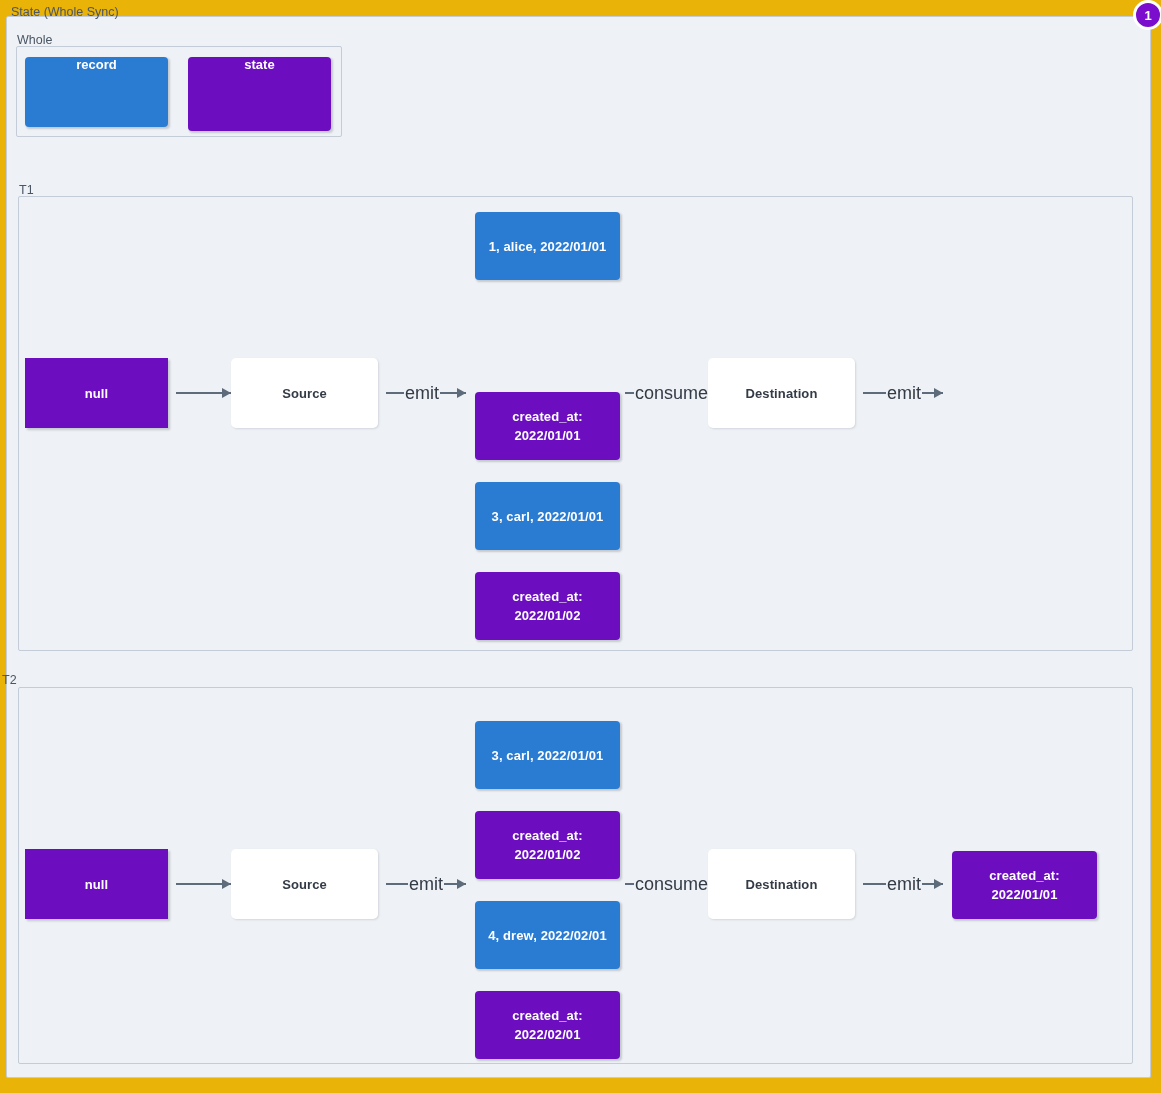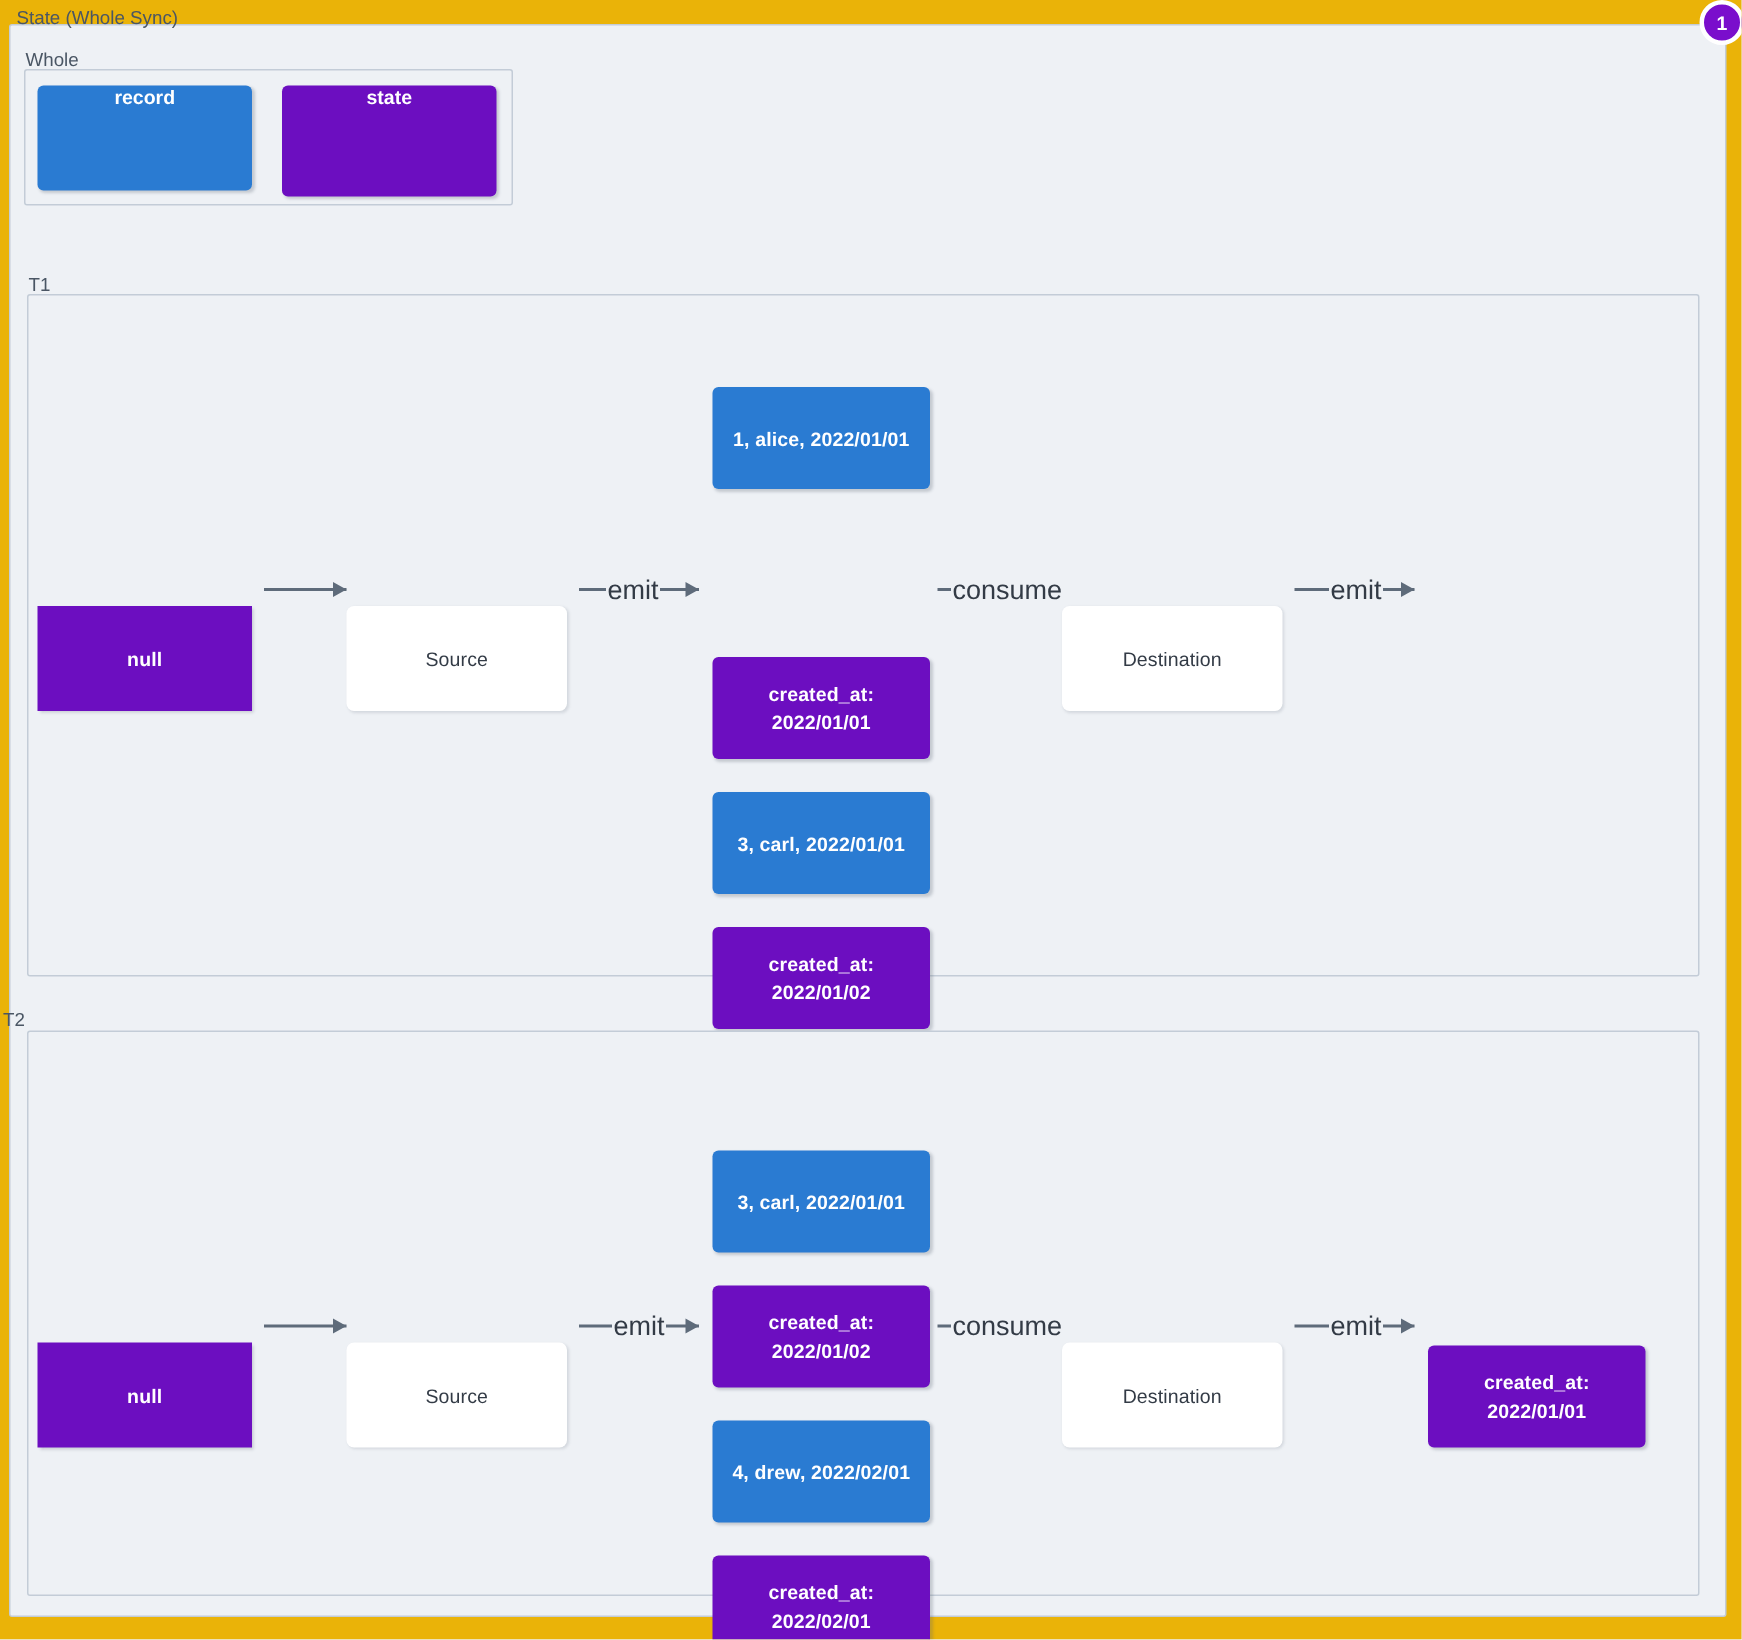--- a/index.html
+++ b/index.html
@@ -75,40 +75,39 @@
     position: absolute;
     box-sizing: border-box;
     display: flex;
     align-items: center;
     justify-content: center;
     text-align: center;
     font-size: 13px;
     line-height: 19px;
     letter-spacing: 0.1px;
     box-shadow: 1.5px 1.5px 2px rgba(90,100,115,0.28);
-    margin-top: 46px;
   }
   .node.record {
     background: #2a7bd2;
     color: #ffffff;
     border-radius: 4px;
     font-weight: bold;
   }
   .node.state {
     background: #6c0ec0;
     color: #ffffff;
     border-radius: 0px;
     font-weight: bold;
   }
   .node.state.rounded { border-radius: 4px; }
   .node.plain {
     background: #ffffff;
     color: #333b46;
     border-radius: 5px;
-    font-weight: normal;
+    font-weight: bold;
     box-shadow: 1px 1px 2px rgba(90,100,115,0.18);
   }
   .node .lines { white-space: pre-line; }
 
   
   .legend-node {
     position: absolute;
     box-sizing: border-box;
     display: flex;
     align-items: flex-start;

